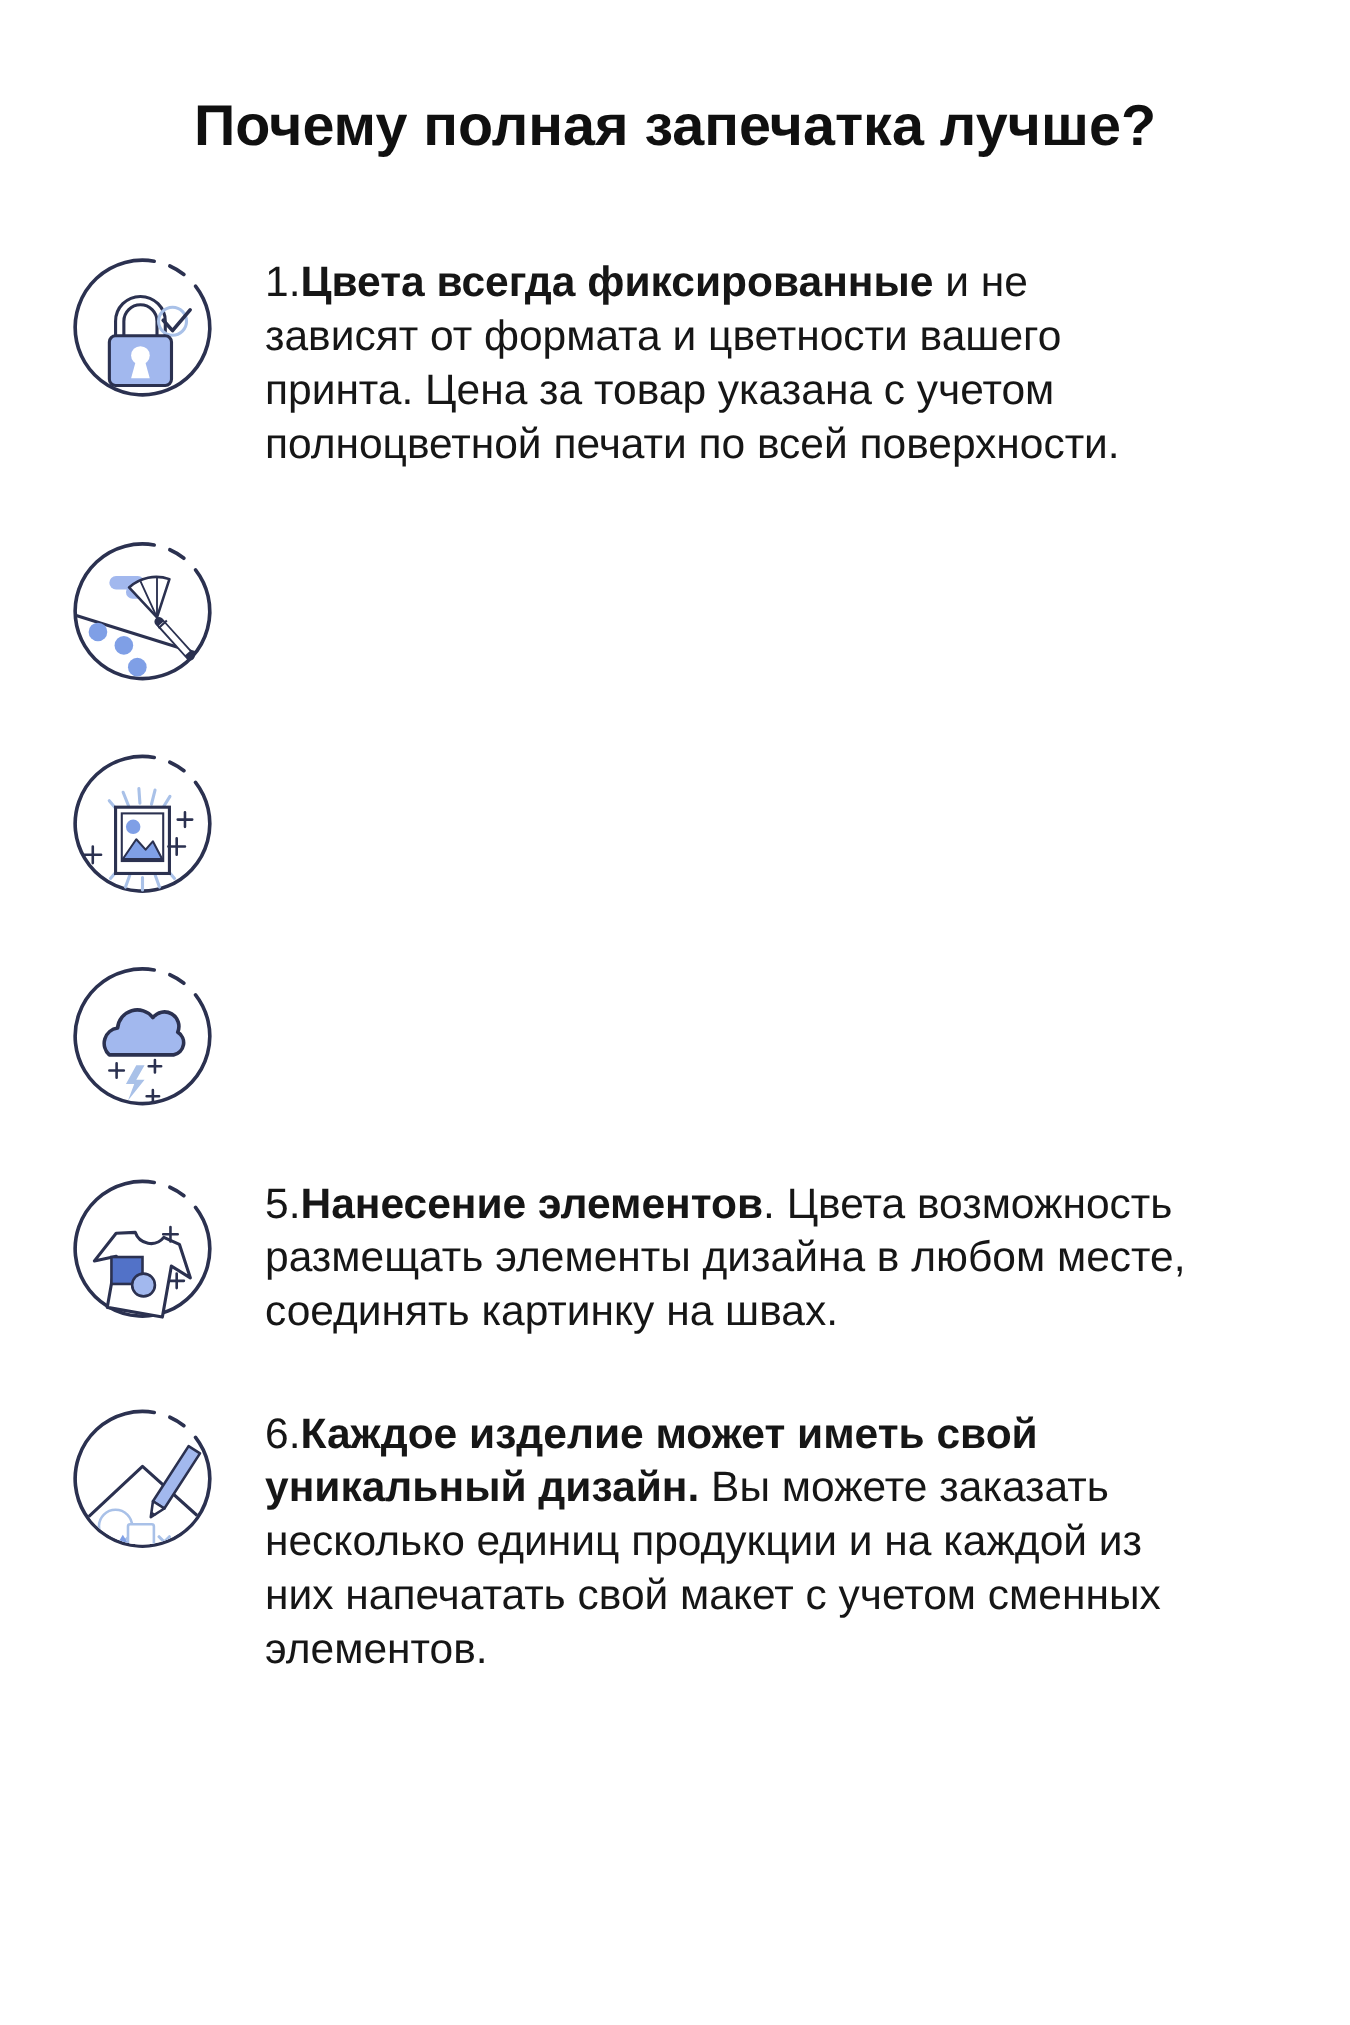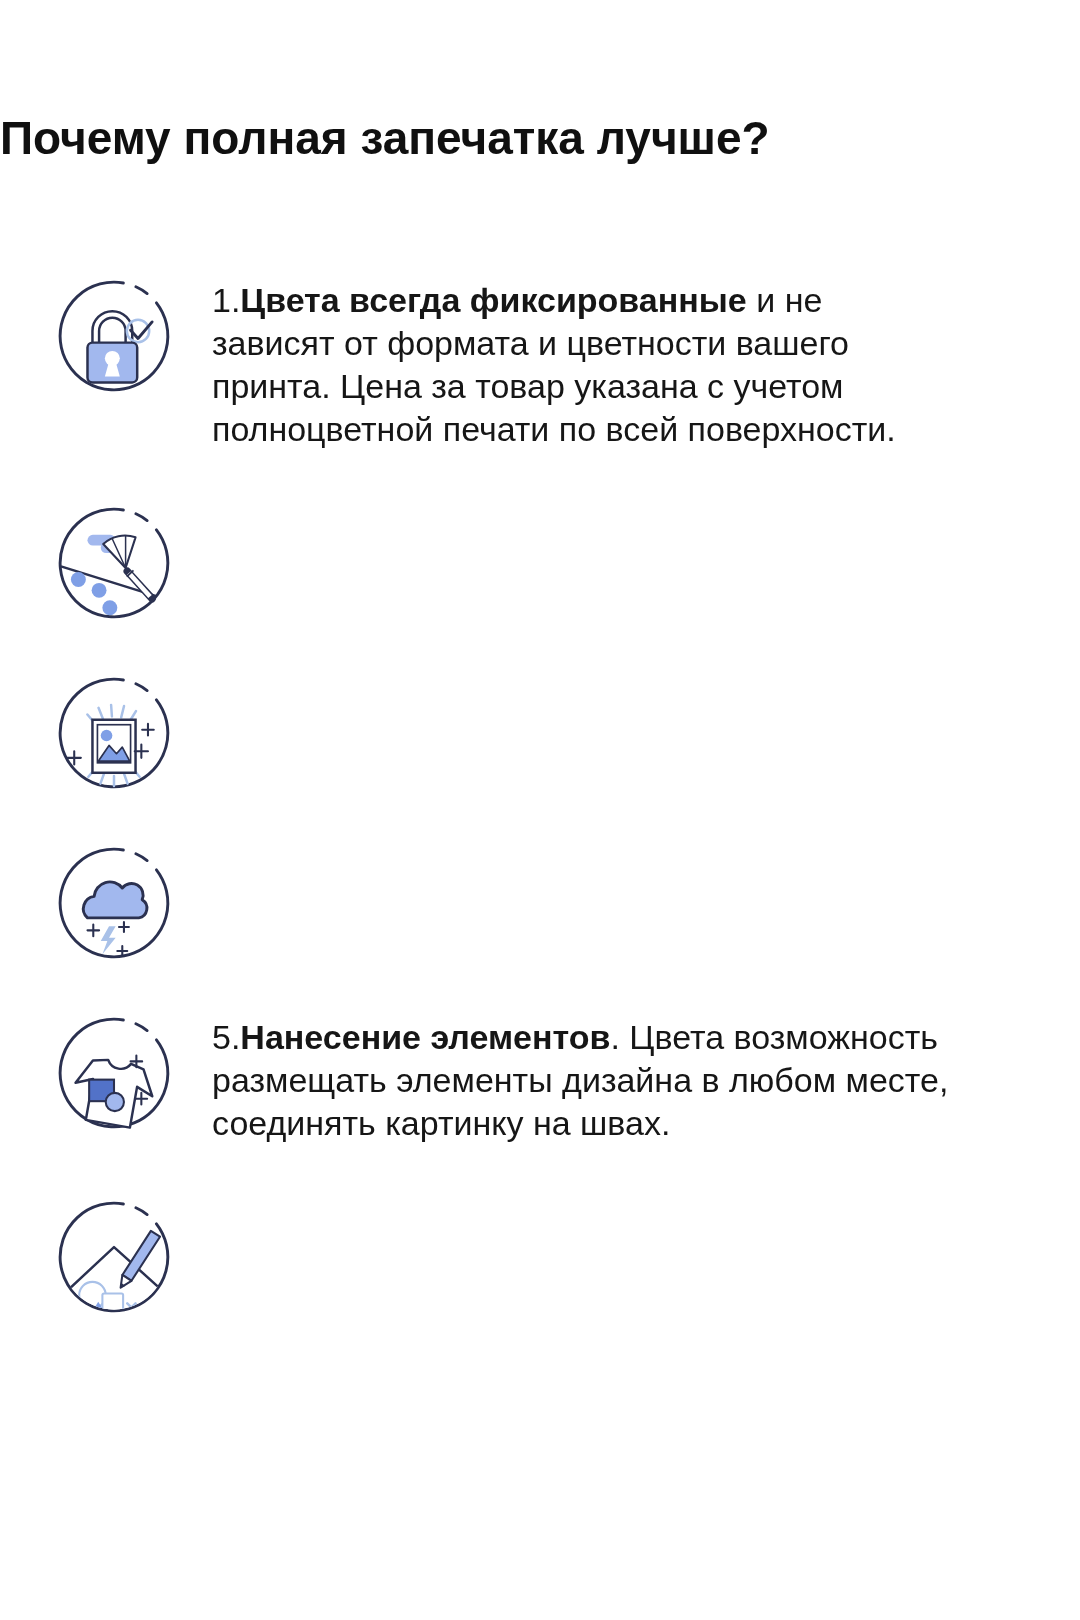--- a/index.html
+++ b/index.html
@@ -11,24 +11,24 @@
     --c-text:#161616;
     --c-bg:#ffffff;
   }
   *{margin:0;padding:0;box-sizing:border-box;}
   html,body{background:var(--c-bg);}
   body{
     width:1080px;height:1620px;position:relative;overflow:hidden;
     font-family:"Liberation Sans", sans-serif;color:var(--c-text);
   }
   .title{
-    padding-top:110px;text-align:left;
+    padding-top:72px;text-align:center;
     font-size:46px;line-height:56px;font-weight:700;color:#101010;
   }
-  .list{margin-top:112px;padding-left:56px;}
+  .list{margin-top:76px;padding-left:56px;}
   .item{display:flex;align-items:flex-start;margin-bottom:54px;}
   .icon{flex:0 0 116px;width:116px;height:116px;margin-right:40px;}
   .icon svg{width:116px;height:116px;display:block;}
   .text{
     width:812px;font-size:34px;line-height:43px;letter-spacing:0;
     white-space:pre-wrap;padding-top:1px;
   }
   .text b{font-weight:700;}
   
   .sN{stroke:var(--c-navy);} .fN{fill:var(--c-navy);}
@@ -148,16 +148,21 @@
             <circle class="nf sL" stroke-width="2.5" cx="44" cy="116" r="16"></circle>
             <rect class="fW sL" stroke-width="2.5" x="56" y="114" width="25" height="24" rx="2"></rect>
             <path class="sL nf" stroke-width="3" stroke-linecap="round" d="M86,126 L96,136 M96,126 L86,136"></path>
             <path class="fB" d="M51,124 L60,139 L42,139 Z"></path>
           </g>
           <path class="fP sN" stroke-width="2.5" stroke-linejoin="round" d="M114.5,38.5 L125.5,45.5 L91.1,98.7 L80.1,91.7 Z"></path>
           <path class="fW sN" stroke-width="2.5" stroke-linejoin="round" d="M80.1,91.7 L91.1,98.7 L78,107 Z"></path>
           <path class="fN" d="M78,107 L79.4,101.8 L83.6,104.9 Z"></path>
         </svg>
       </div>
+      <p class="text"><span>6.</span><b>Каждое изделие может иметь свой
+уникальный дизайн.</b><span> Вы можете заказать
+несколько единиц продукции и на каждой из
+них напечатать свой макет с учетом сменных
+элементов.</span></p>
     </div>
 
   </div>
 </div>
 
 </body></html>

